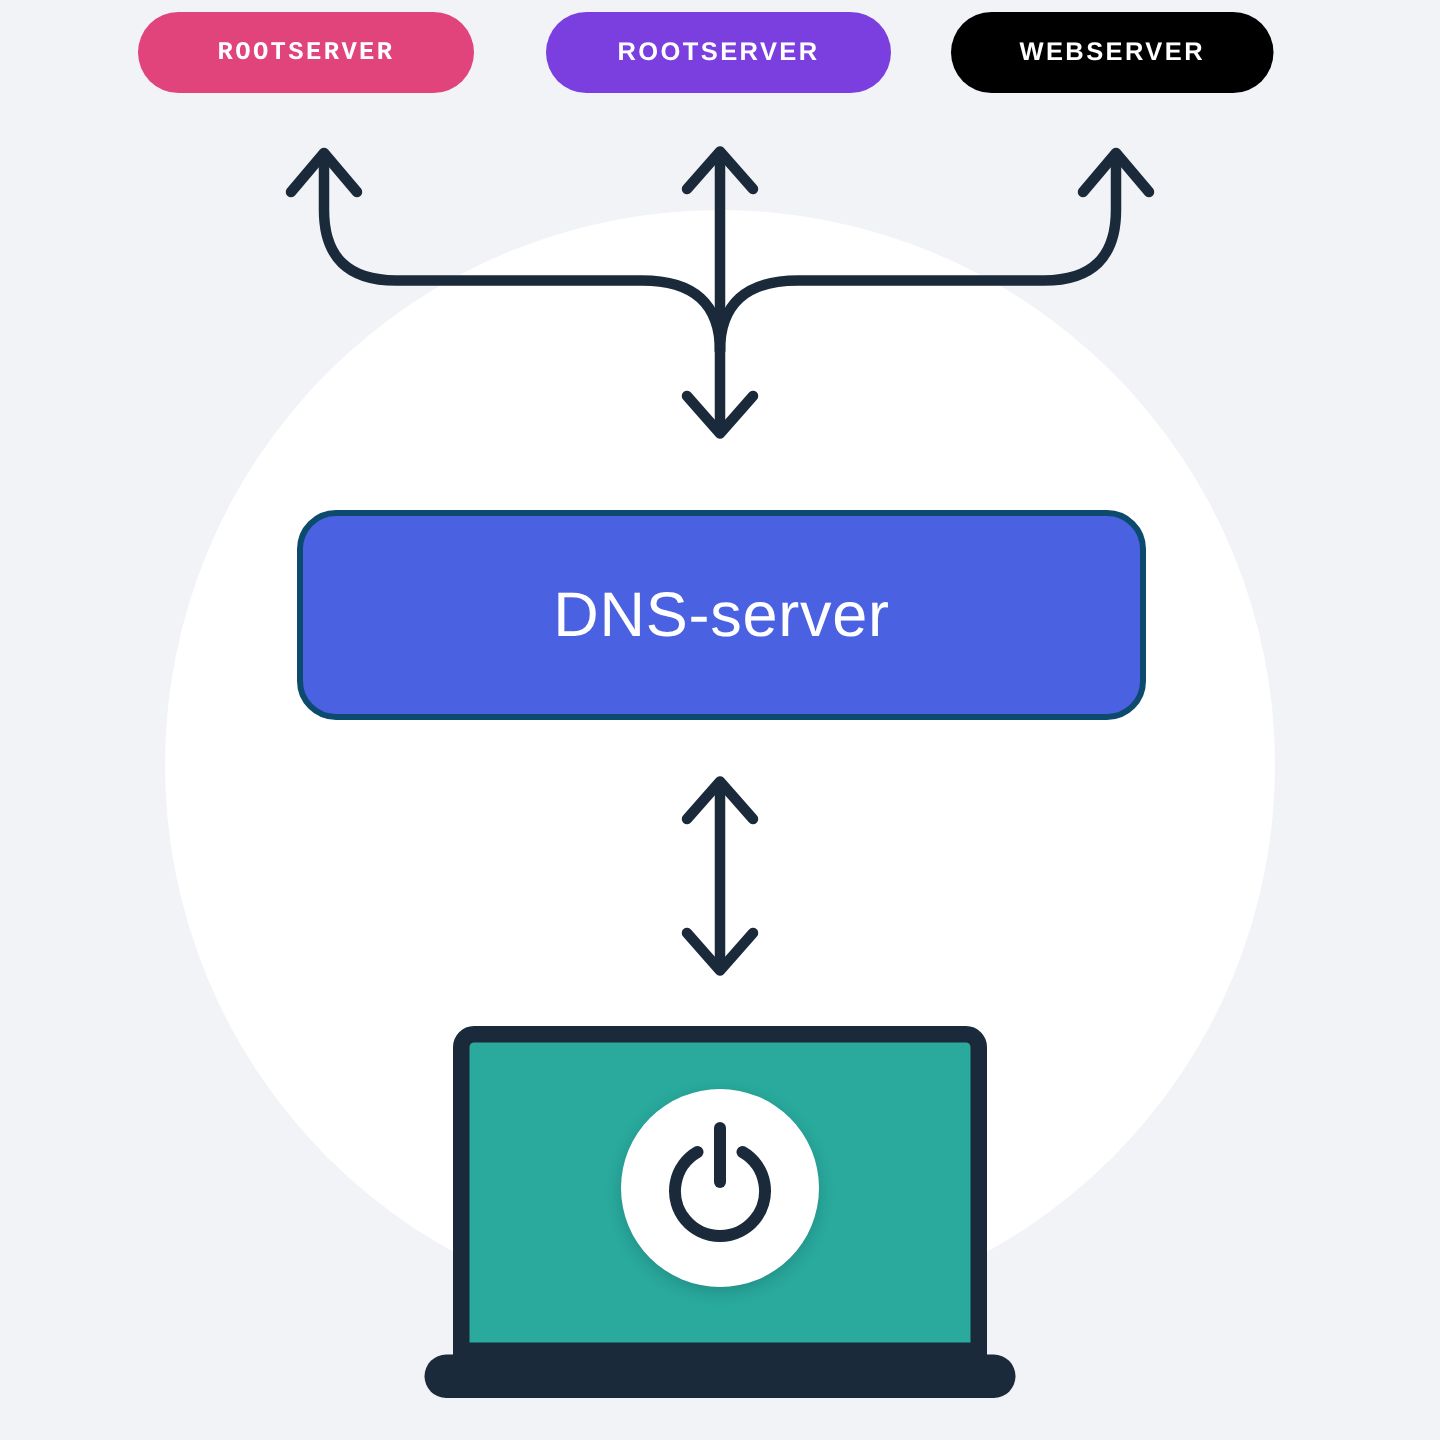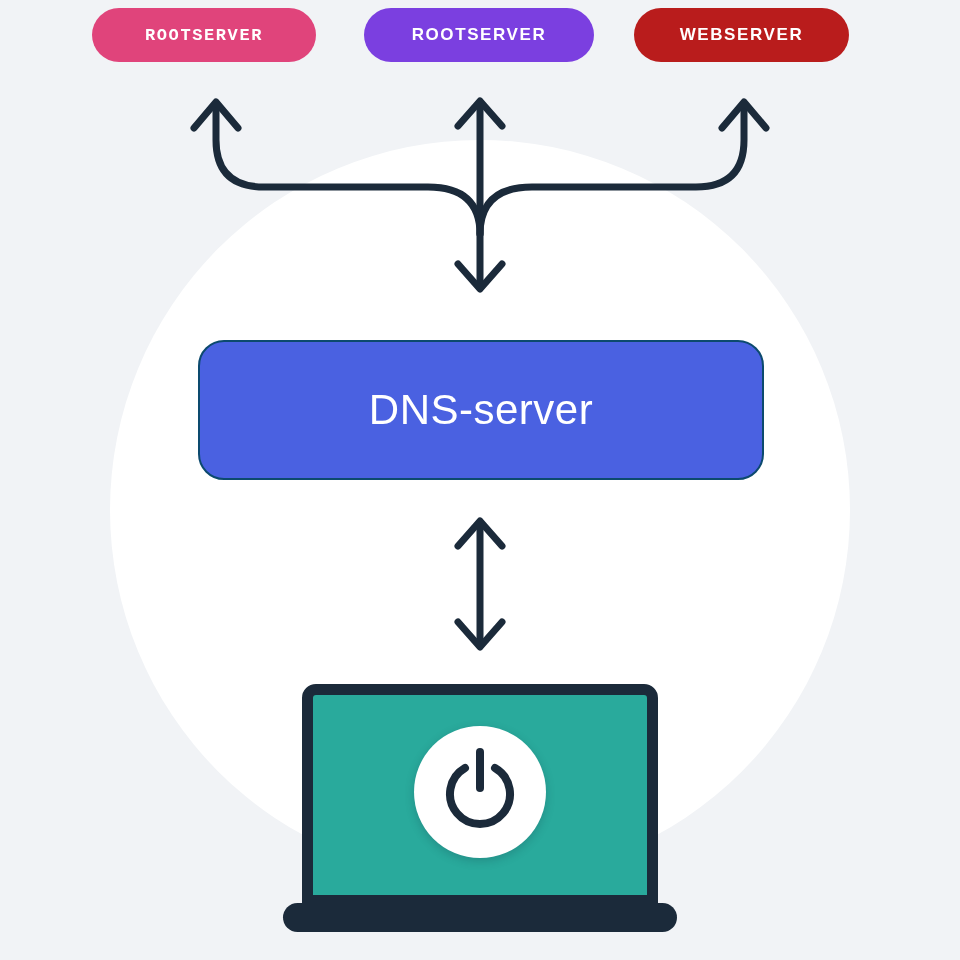--- a/index.html
+++ b/index.html
@@ -42,21 +42,21 @@
     letter-spacing: 1.6px;
   }
   .pill-root { left: 92px; width: 224px; font-family: Liberation Mono, monospace; }
   .pill-naam { left: 364px; width: 230px; }
   .pill-web  { left: 634px; width: 215px; }
 
   .dns-box {
     position: absolute;
     left: 198px; top: 340px;
     width: 566px; height: 140px;
-    border: 2px solid #0c4a6e;
+    border: 4px solid #0c4a6e;
     border-radius: 26px;
     display: flex;
     align-items: center;
     justify-content: center;
     color: #FFFFFF;
     font-size: 42px;
     font-weight: 500;
     letter-spacing: 0.5px;
   }
 
@@ -116,21 +116,21 @@
   </svg>
 
   <div class="pill pill-root" style="background: rgb(224, 68, 123);">
     <span>ROOTSERVER</span>
   </div>
 
   <div class="pill pill-naam" style="background: rgb(123, 63, 224);">
     <span>ROOTSERVER</span>
   </div>
 
-  <div class="pill pill-web" style="background: #b91c1c;">
+  <div class="pill pill-web" style="background: #000000;">
     <span>WEBSERVER</span>
   </div>
 
   <div class="dns-box" style="background: rgb(74, 97, 225);">
     <span>DNS-server</span>
   </div>
 
   <div class="laptop-screen" style="background: rgb(41, 170, 156);"></div>
   <div class="laptop-base" style="background: rgb(27, 42, 58);"></div>
 

